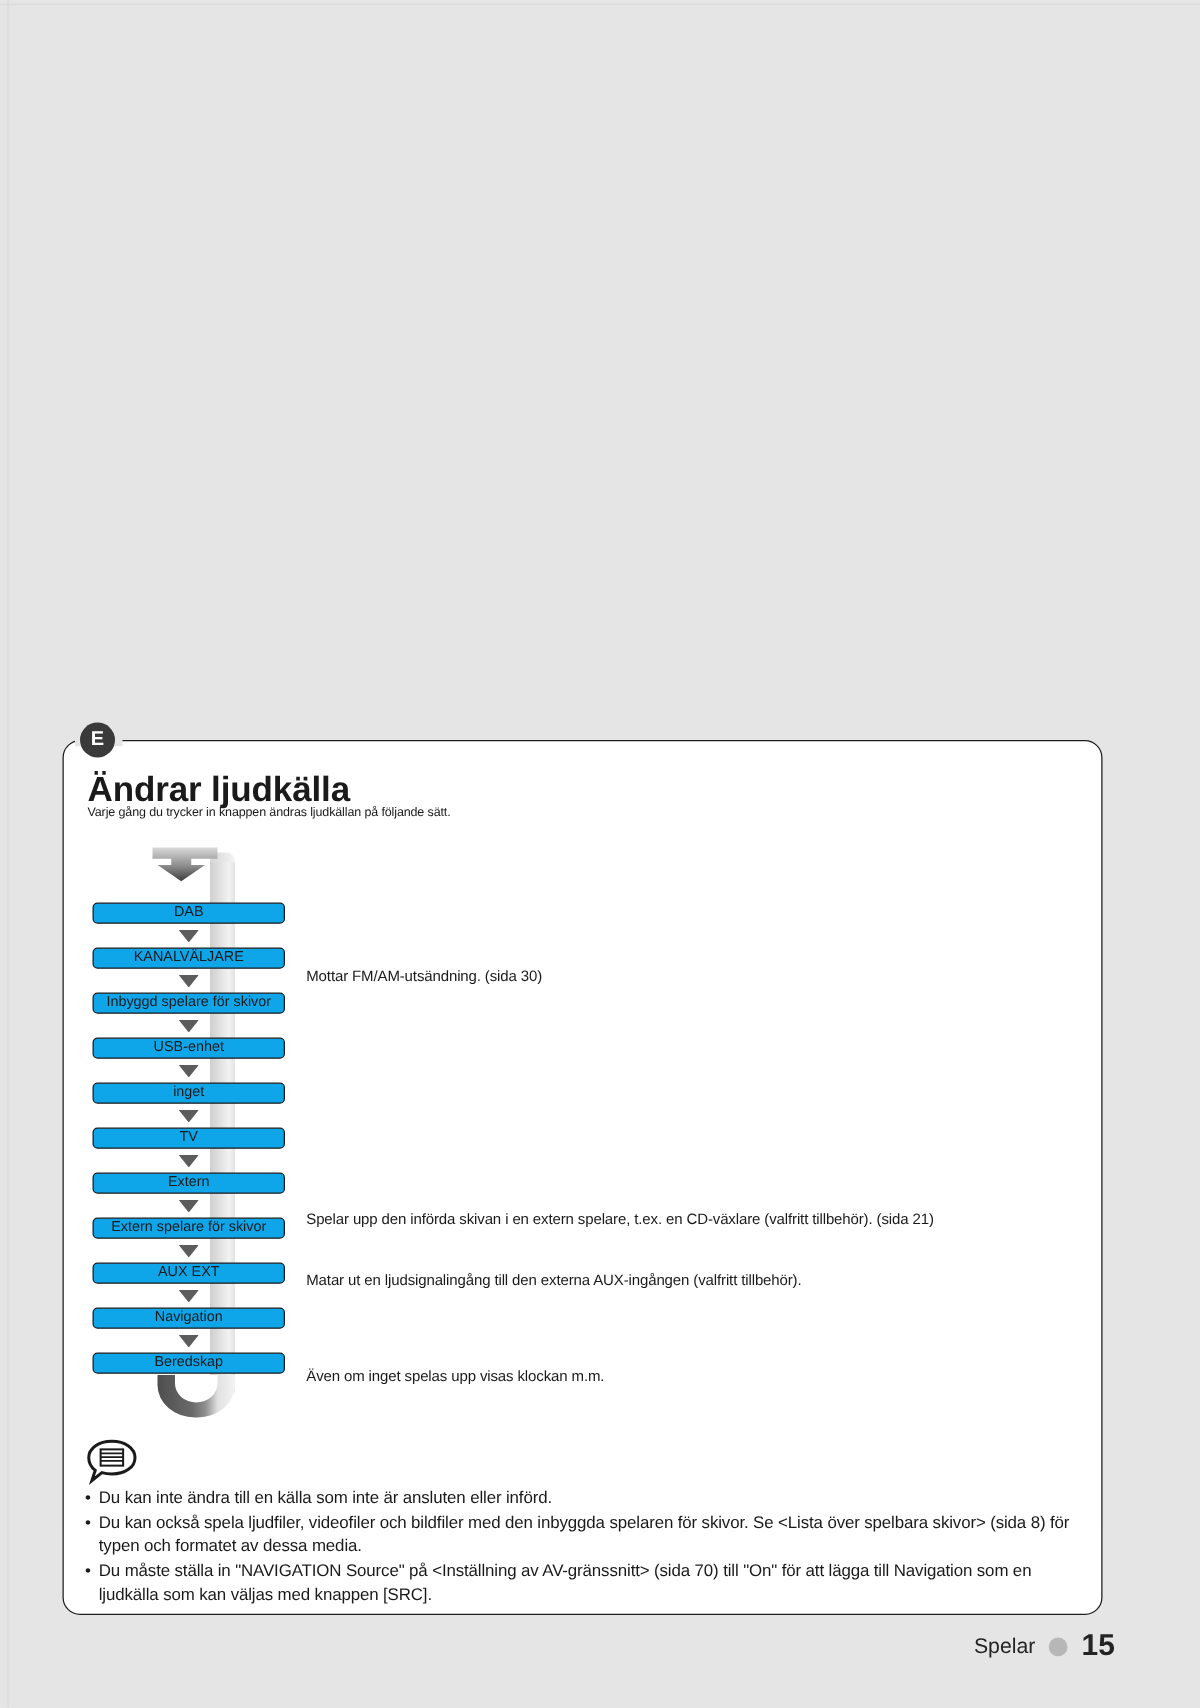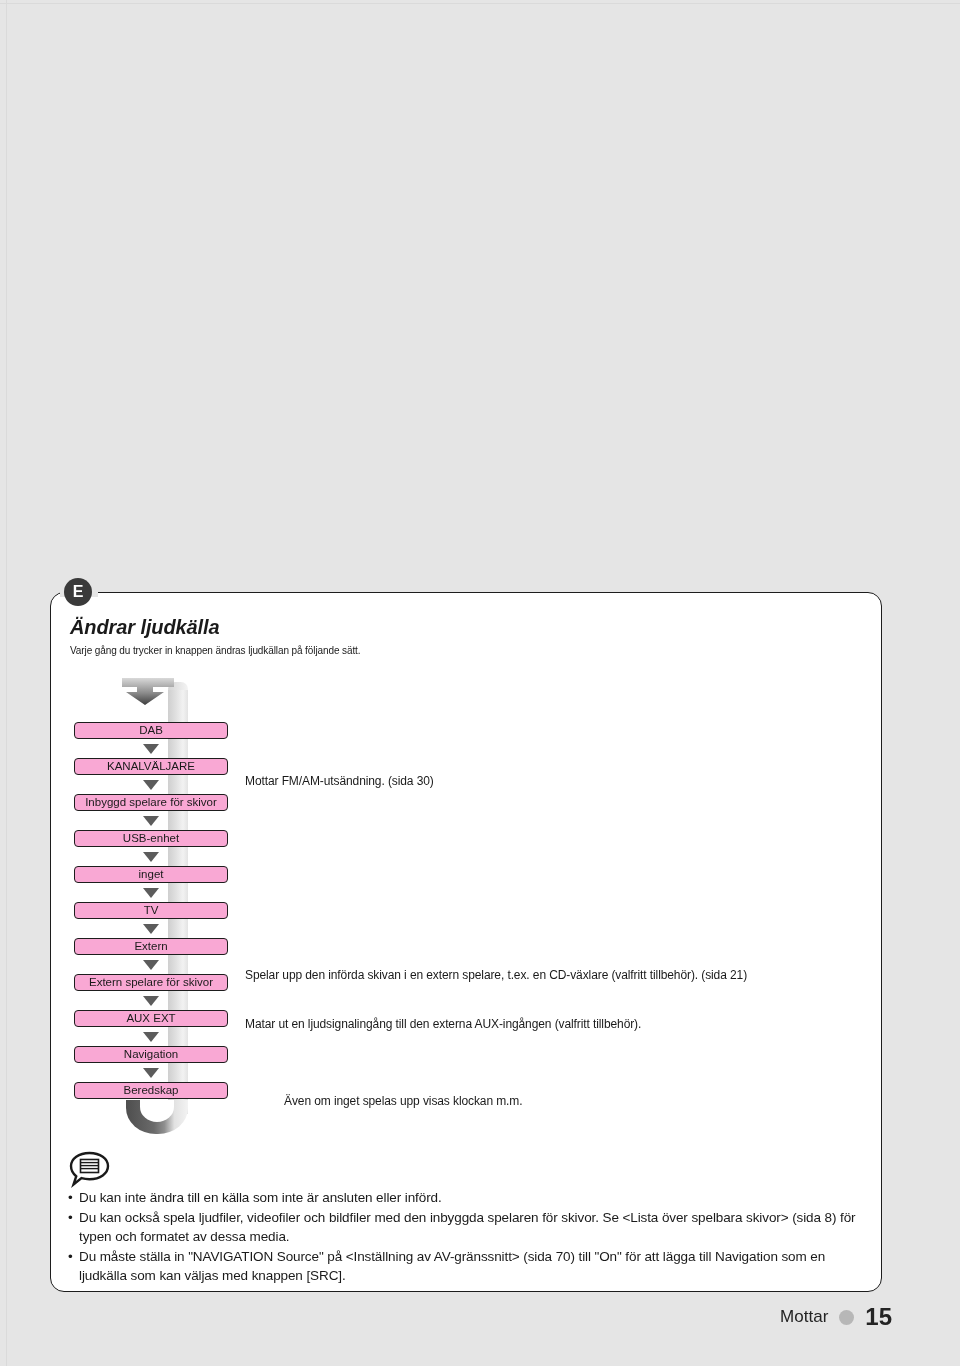--- a/index.html
+++ b/index.html
@@ -65,24 +65,23 @@
     width: 38px;
     height: 8px;
     background: #e5e5e5;
   }
 
   
   .heading {
     position: absolute;
     left: 70px;
     top: 616px;
-    font-size: 20px;
+    font-size: 28px;
     font-weight: bold;
     letter-spacing: -0.1px;
-    font-style: italic;
   }
   .subheading {
     position: absolute;
     left: 70px;
     top: 645px;
     font-size: 10px;
     letter-spacing: -0.1px;
   }
 
   
@@ -145,21 +144,21 @@
   }
 
   .flow-box {
     position: absolute;
     left: 8px;
     width: 154px;
     height: 17px;
     box-sizing: border-box;
     border: 1.4px solid #1d1d1d;
     border-radius: 4px;
-    background: #f9a8d4;
+    background: #0ea5e9;
     color: #1a1a1a;
     font-size: 11.5px;
     line-height: 15px;
     text-align: center;
     white-space: nowrap;
     overflow: hidden;
   }
 
   .flow-arrow {
     position: absolute;
@@ -293,21 +292,21 @@
   <div class="flow-arrow" style="top:392px"></div>
   <div class="flow-box" style="top:406px">Beredskap</div>
 </div>
 
 <div class="desc" style="left:245px; top:772px; width:620px;">Mottar FM/AM-utsändning. (sida 30)</div>
 
 <div class="desc" style="left:245px; top:966px; width:640px;">Spelar upp den införda skivan i en extern spelare, t.ex. en CD-växlare (valfritt tillbehör). (sida 21)</div>
 
 <div class="desc" style="left:245px; top:1015px; width:640px;">Matar ut en ljudsignalingång till den externa AUX-ingången (valfritt tillbehör).</div>
 
-<div class="desc" style="left:245px; top:1092px; width:640px;margin-left:39px;">Även om inget spelas upp visas klockan m.m.</div>
+<div class="desc" style="left:245px; top:1092px; width:640px;">Även om inget spelas upp visas klockan m.m.</div>
 
 <svg class="note-icon" viewBox="0 0 46 40">
   <path d="M23.5,3 C34.2,3 42,8.6 42,16.1 C42,23.6 34.2,29.2 23.5,29.2 C20.6,29.2 17.9,28.8 15.5,28.1
            L7.5,34.5 L10.2,26.3 C7.0,23.7 5,20.1 5,16.1 C5,8.6 12.8,3 23.5,3 Z" fill="none" stroke="#1a1a1a" stroke-width="2.4"></path>
   <rect x="14.5" y="9.5" width="18" height="13" fill="none" stroke="#1a1a1a" stroke-width="1.6"></rect>
   <line x1="14.5" y1="12.6" x2="32.5" y2="12.6" stroke="#1a1a1a" stroke-width="1.4"></line>
   <line x1="14.5" y1="15.6" x2="32.5" y2="15.6" stroke="#1a1a1a" stroke-width="1.4"></line>
   <line x1="14.5" y1="18.6" x2="32.5" y2="18.6" stroke="#1a1a1a" stroke-width="1.4"></line>
 </svg>
 
@@ -320,16 +319,16 @@
     <span class="note-bullet">•</span>
     <span class="note-text">Du kan också spela ljudfiler, videofiler och bildfiler med den inbyggda spelaren för skivor. Se &lt;Lista över spelbara skivor&gt; (sida 8) för typen och formatet av dessa media.</span>
   </div>
   <div class="note-item">
     <span class="note-bullet">•</span>
     <span class="note-text">Du måste ställa in "NAVIGATION Source" på &lt;Inställning av AV-gränssnitt&gt; (sida 70) till "On" för att lägga till Navigation som en ljudkälla som kan väljas med knappen [SRC].</span>
   </div>
 </div>
 
 <div class="footer">
-  <span>Mottar</span>
+  <span>Spelar</span>
   <span class="footer-dot"></span>
   <span class="footer-page">15</span>
 </div>
 
 </body></html>

